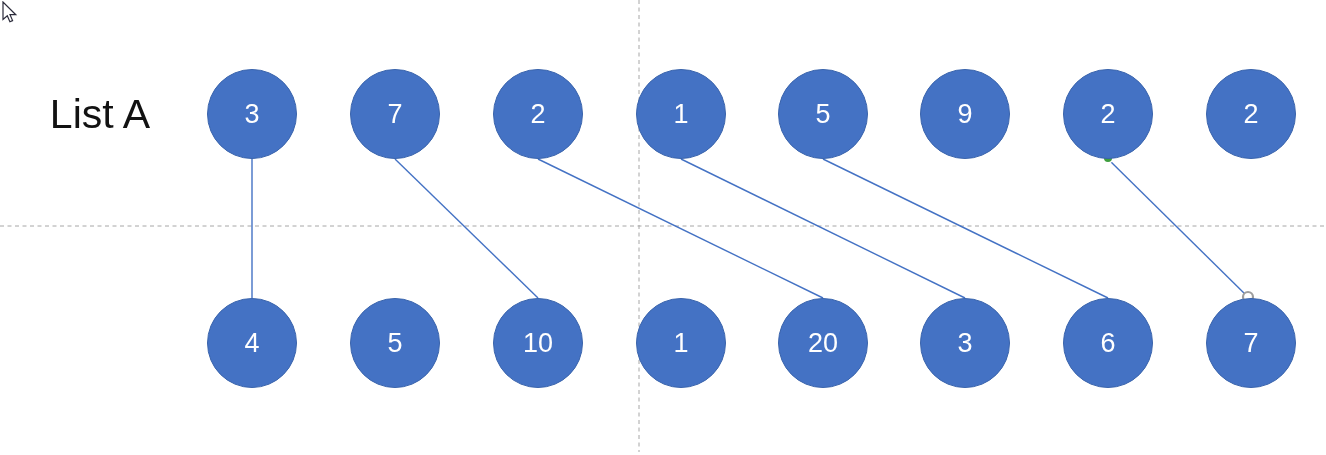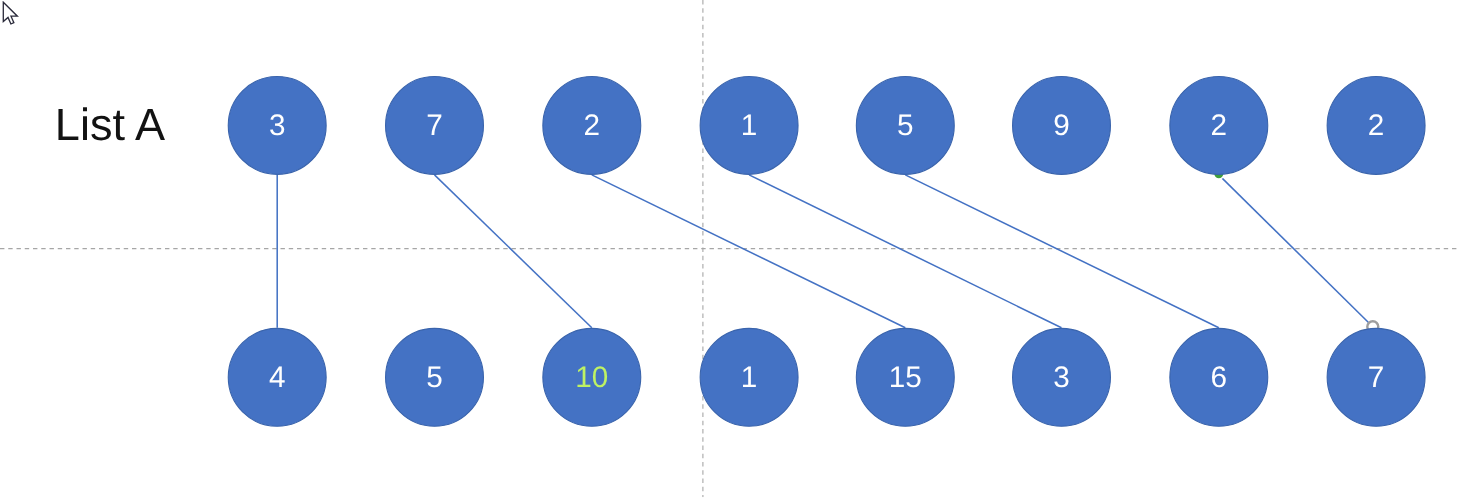--- a/index.html
+++ b/index.html
@@ -81,19 +81,19 @@
 <div class="node" style="left: 252px; top: 114px; background: rgb(68, 114, 196); border: 1px solid rgb(58, 100, 172); color: rgb(255, 255, 255);">3</div>
     <div class="node" style="left: 395px; top: 114px; background: rgb(68, 114, 196); border: 1px solid rgb(58, 100, 172); color: rgb(255, 255, 255);">7</div>
     <div class="node" style="left: 538px; top: 114px; background: rgb(68, 114, 196); border: 1px solid rgb(58, 100, 172); color: rgb(255, 255, 255);">2</div>
     <div class="node" style="left: 681px; top: 114px; background: rgb(68, 114, 196); border: 1px solid rgb(58, 100, 172); color: rgb(255, 255, 255);">1</div>
     <div class="node" style="left: 823px; top: 114px; background: rgb(68, 114, 196); border: 1px solid rgb(58, 100, 172); color: rgb(255, 255, 255);">5</div>
     <div class="node" style="left: 965px; top: 114px; background: rgb(68, 114, 196); border: 1px solid rgb(58, 100, 172); color: rgb(255, 255, 255);">9</div>
     <div class="node" style="left: 1108px; top: 114px; background: rgb(68, 114, 196); border: 1px solid rgb(58, 100, 172); color: rgb(255, 255, 255);">2</div>
     <div class="node" style="left: 1251px; top: 114px; background: rgb(68, 114, 196); border: 1px solid rgb(58, 100, 172); color: rgb(255, 255, 255);">2</div>
     <div class="node" style="left: 252px; top: 343px; background: rgb(68, 114, 196); border: 1px solid rgb(58, 100, 172); color: rgb(255, 255, 255);">4</div>
     <div class="node" style="left: 395px; top: 343px; background: rgb(68, 114, 196); border: 1px solid rgb(58, 100, 172); color: rgb(255, 255, 255);">5</div>
-    <div class="node" style="left: 538px; top: 343px; background: rgb(68, 114, 196); border: 1px solid rgb(58, 100, 172); color: #bef264;">10</div>
+    <div class="node" style="left: 538px; top: 343px; background: rgb(68, 114, 196); border: 1px solid rgb(58, 100, 172); color: #ffffff;">10</div>
     <div class="node" style="left: 681px; top: 343px; background: rgb(68, 114, 196); border: 1px solid rgb(58, 100, 172); color: rgb(255, 255, 255);">1</div>
-    <div class="node" style="left: 823px; top: 343px; background: rgb(68, 114, 196); border: 1px solid rgb(58, 100, 172); color: rgb(255, 255, 255);">15</div>
+    <div class="node" style="left: 823px; top: 343px; background: rgb(68, 114, 196); border: 1px solid rgb(58, 100, 172); color: rgb(255, 255, 255);">20</div>
     <div class="node" style="left: 965px; top: 343px; background: rgb(68, 114, 196); border: 1px solid rgb(58, 100, 172); color: rgb(255, 255, 255);">3</div>
     <div class="node" style="left: 1108px; top: 343px; background: rgb(68, 114, 196); border: 1px solid rgb(58, 100, 172); color: rgb(255, 255, 255);">6</div>
     <div class="node" style="left: 1251px; top: 343px; background: rgb(68, 114, 196); border: 1px solid rgb(58, 100, 172); color: rgb(255, 255, 255);">7</div>
   </div>
 
 </body></html>

